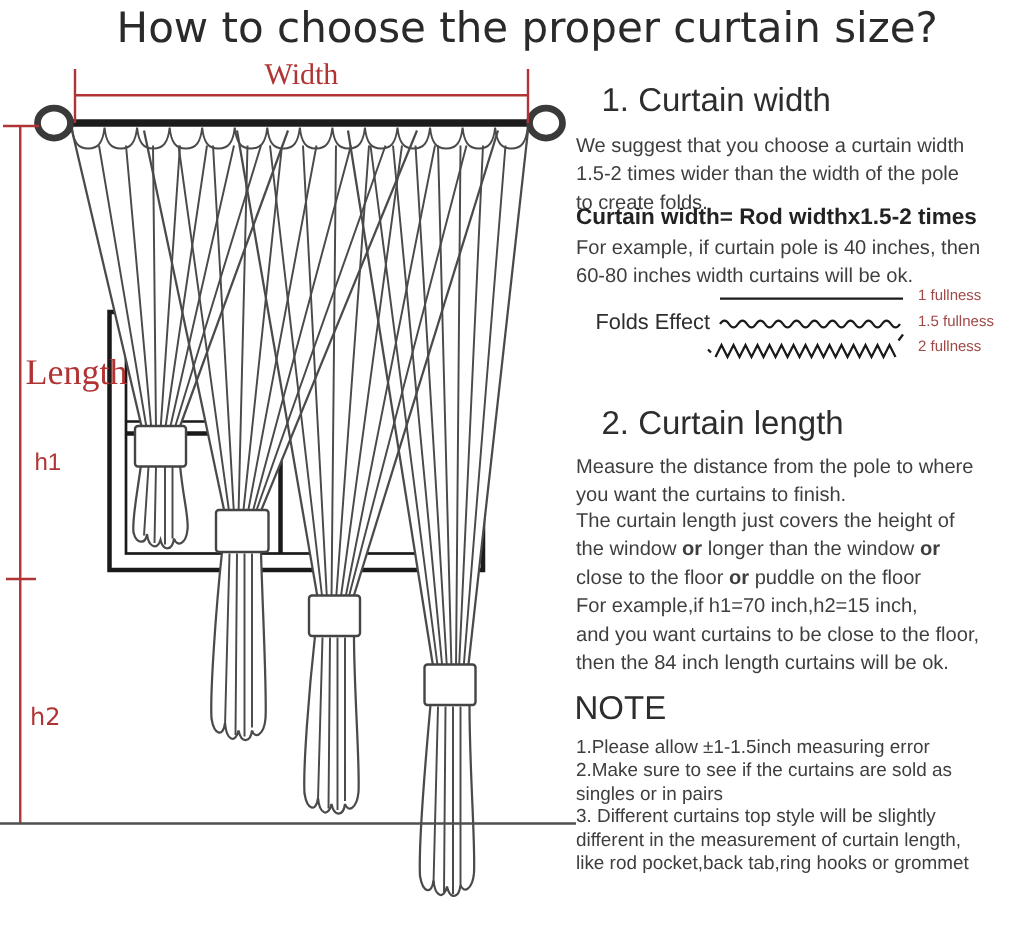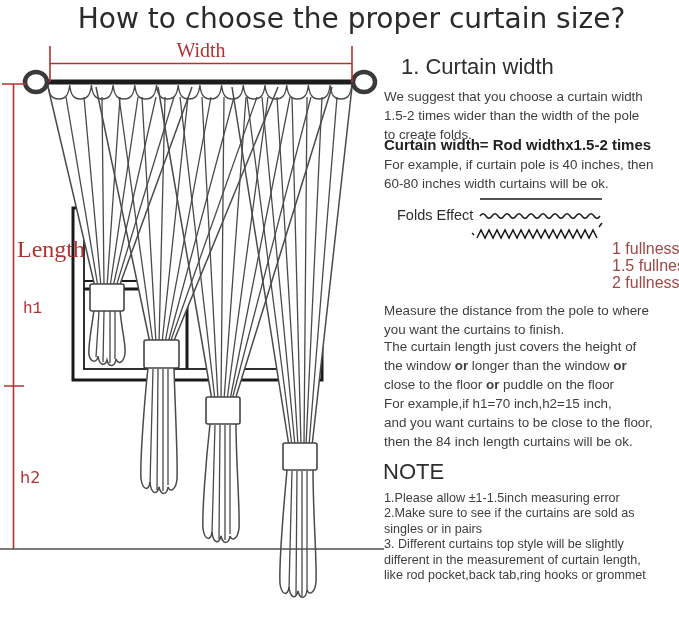--- a/index.html
+++ b/index.html
@@ -7,21 +7,21 @@
           font-family:"Liberation Sans",sans-serif;color:var(--text-body,#3e3e3e);}
   .abs{position:absolute;}
   #title{left:0;top:2px;width:679px;text-align:center;font-family:"DejaVu Sans",sans-serif;
          font-size:28px;color:#2a2a2a;white-space:nowrap;margin-left:12px;}
   .serif{font-family:"Liberation Serif",serif;}
   .red{color:var(--accent-red,#b13434);}
   .heading{font-size:22px;color:var(--text-dark,#2d2d2d);white-space:nowrap;}
   .para{font-size:13.4px;line-height:19px;white-space:pre-line;width:300px;}
   .formula{font-size:15px;font-weight:bold;color:#222;white-space:nowrap;}
   .note-item{font-size:12.6px;line-height:15.5px;white-space:pre-line;width:300px;}
-  .fullness-label{font-size:16px;color:var(--fullness-red,#a04747);white-space:nowrap;margin-top:48px;}
+  .fullness-label{font-size:10px;color:var(--fullness-red,#a04747);white-space:nowrap;}
   .folds-label{font-size:14.5px;color:#2e2e2e;white-space:nowrap;}
   svg .curtain{stroke:var(--curtain-line,#4a4a4a);fill:none;stroke-width:1.3;}
   svg .curtain-edge{stroke:var(--curtain-line,#4a4a4a);fill:none;stroke-width:1.5;}
   svg .cfill{fill:#fff;stroke:none;}
   svg .win{stroke:#1a1a1a;fill:none;}
   svg .dim{stroke:var(--accent-red,#b13434);stroke-width:1.6;fill:none;}
   svg .legend{stroke:#1a1a1a;stroke-width:1.5;fill:none;}
 </style>
 </head>
 <body>
@@ -100,41 +100,42 @@
     </g>
     <g>
       <path class="dim" d="M13.5,84 V549 M2,84 H26 M4,386 H24"></path>
     </g>
 
     <line x1="0" y1="549" x2="384" y2="549" stroke="#4f4f4f" stroke-width="1.6"></line>
   </svg>
 
   <div class="abs serif red" style="left:146px;top:39px;width:110px;text-align:center;font-size:20px;">Width</div>
   <div class="abs serif red" style="left:17px;top:236px;font-size:24px;">Length</div>
-  <div class="abs red" style="left:23px;top:300px;font-size:16px;font-family:Liberation Mono, monospace;">h1</div>
+  <div class="abs red" style="left:23px;top:300px;font-size:16px;font-family:Liberation Sans, sans-serif;">h1</div>
   <div class="abs red" style="left:20px;top:468px;font-size:16px;font-family:'DejaVu Sans',sans-serif;">h2</div>
 
   <div class="abs heading" style="left:401px;top:54px;">1. Curtain width</div>
   <div class="abs para" style="left:384px;top:87px;">We suggest that you choose a curtain width
 1.5-2 times wider than the width of the pole
 to create folds.</div>
   <div class="abs formula" style="left:384px;top:136px;">Curtain width= Rod widthx1.5-2 times</div>
   <div class="abs para" style="left:384px;top:155px;">For example, if curtain pole is 40 inches, then
 60-80 inches width curtains will be ok.</div>
 
   <div class="abs folds-label" style="left:397px;top:207px;">Folds Effect</div>
   <svg class="abs" style="left:470px;top:185px;" width="140" height="62" viewBox="470 185 140 62">
     <line class="legend" x1="480" y1="199" x2="602" y2="199"></line>
     <path class="legend" d="M480,216 q3,-4.5 6,0 t6,0 t6,0 t6,0 t6,0 t6,0 t6,0 t6,0 t6,0 t6,0 t6,0 t6,0 t6,0 t6,0 t6,0 t6,0 t6,0 t6,0 t6,0 t6,0"></path>
     <path class="legend" d="M472,233 l2,2 M477,238 l4,-8 l4,8 l4,-8 l4,8 l4,-8 l4,8 l4,-8 l4,8 l4,-8 l4,8 l4,-8 l4,8 l4,-8 l4,8 l4,-8 l4,8 l4,-8 l4,8 l4,-8 l4,8 l4,-8 l4,8 l4,-8 l4,8 l4,-8 l4,8 l4,-8 l4,8 l4,-8 l4,8 M599,227 l3,-4"></path>
   </svg>
   <div class="abs fullness-label" style="left:612px;top:192px;">1 fullness</div>
   <div class="abs fullness-label" style="left:612px;top:209px;">1.5 fullness</div>
   <div class="abs fullness-label" style="left:612px;top:226px;text-align:center;">2 fullness</div>
 
+  <div class="abs heading" style="left:401px;top:269px;">2. Curtain length</div>
   <div class="abs para" style="left:384px;top:301px;">Measure the distance from the pole to where
 you want the curtains to finish.</div>
   <div class="abs para" style="left:384px;top:337px;"><span>The curtain length just covers the height of
 the window </span><b>or</b><span> longer than the window </span><b>or</b><span>
 close to the floor </span><b>or</b><span> puddle on the floor</span></div>
   <div class="abs para" style="left:384px;top:394px;">For example,if h1=70 inch,h2=15 inch,
 and you want curtains to be close to the floor,
 then the 84 inch length curtains will be ok.</div>
 
   <div class="abs heading" style="left:383px;top:459px;">NOTE</div>

